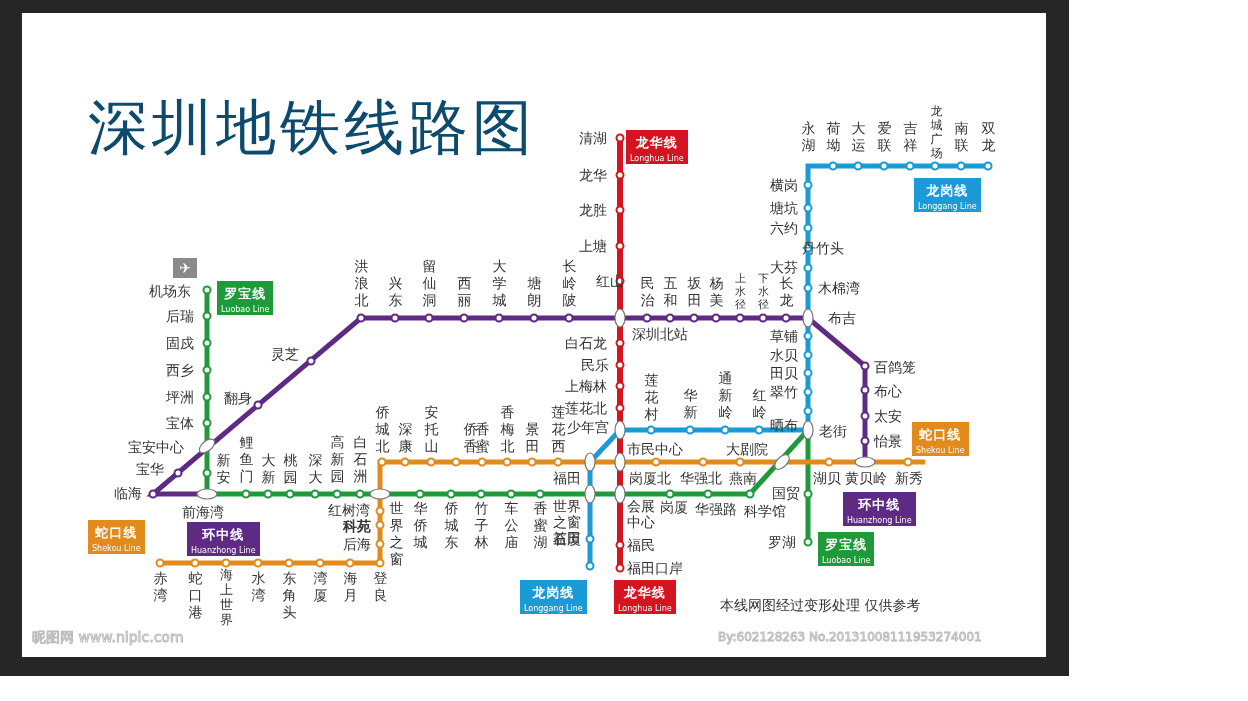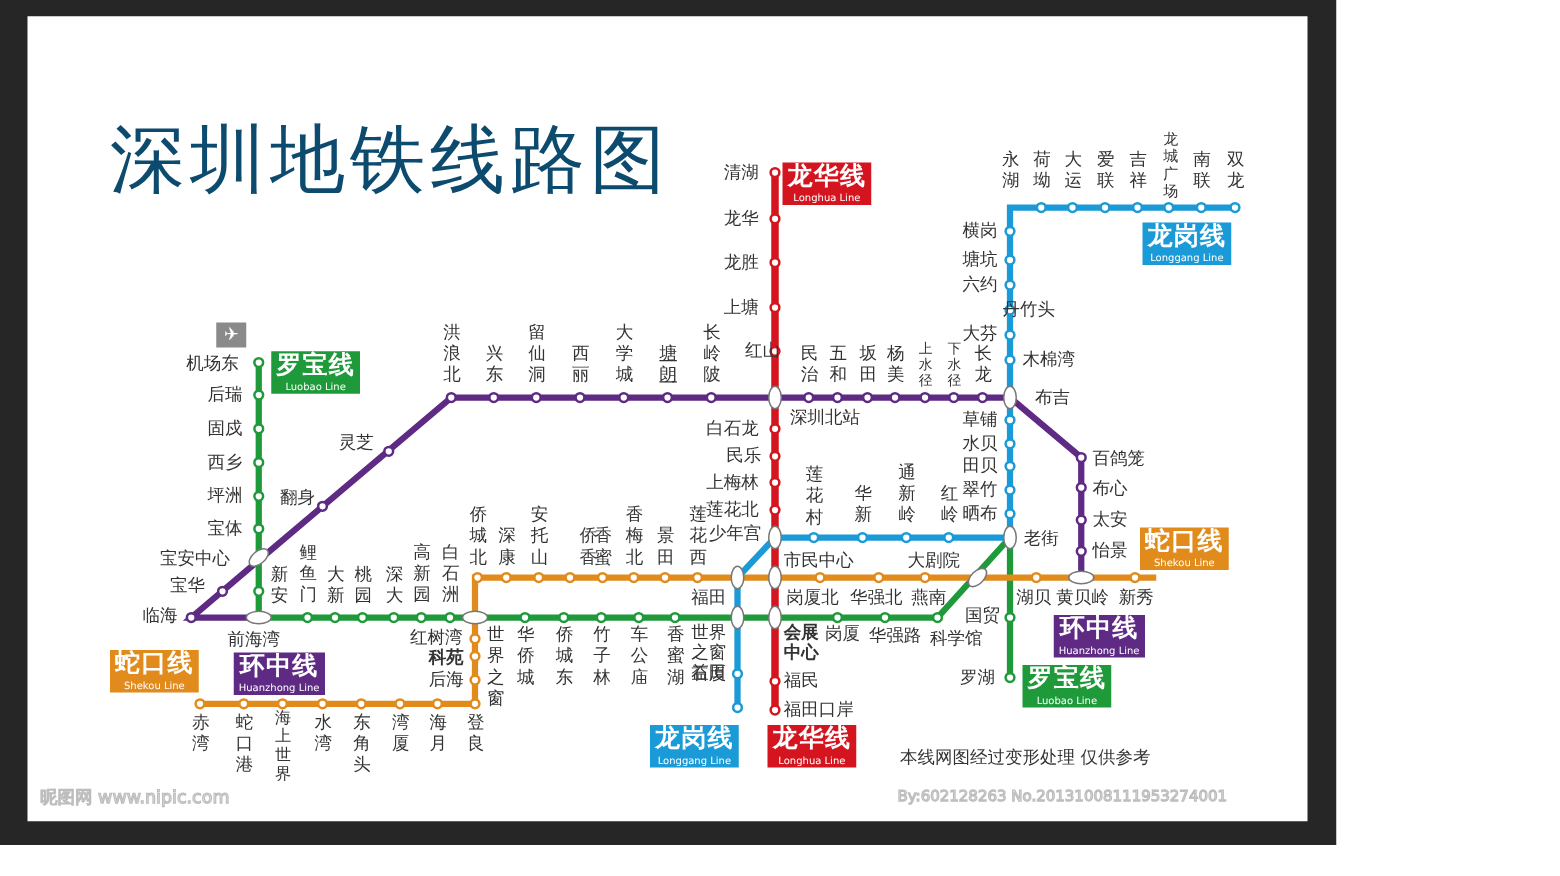--- a/index.html
+++ b/index.html
@@ -4,21 +4,21 @@
 <style>
   html,body{margin:0;padding:0;background:#ffffff;}
   body{width:1248px;height:701px;position:relative;overflow:hidden;font-family:"DejaVu Sans",sans-serif;}
   .frame{position:absolute;left:0;top:0;width:1069px;height:676px;background:#262626;}
   .sheet{position:absolute;left:22px;top:13px;width:1024px;height:644px;background:#ffffff;}
   svg{position:absolute;left:0;top:0;}
   .title{position:absolute;left:88px;top:88px;font-family:"DejaVu Serif",serif;font-size:60px;color:#0c4a6e;letter-spacing:4px;}
   .lbl{position:absolute;font-size:14px;color:#333;line-height:17px;white-space:nowrap;}
   .v{width:15px;text-align:center;white-space:normal;word-break:break-all;line-height:17px;}
   .badge{position:absolute;color:#fff;text-align:center;padding:2px 4px 1px 4px;}
-  .badge .zh{font-size:20px;line-height:22px;font-weight:bold;letter-spacing:1px;font-family:Liberation Mono, monospace;}
+  .badge .zh{font-size:13px;line-height:22px;font-weight:bold;letter-spacing:1px;}
   .badge .en{font-size:8px;line-height:9px;}
   .note{position:absolute;left:720px;top:597px;font-size:14px;color:#333;}
   .wm{position:absolute;font-size:14px;color:#fff;-webkit-text-stroke:1px #bdbdbd;font-weight:normal;}
   .plane{position:absolute;left:173px;top:258px;width:24px;height:20px;background:#8a8a8a;color:#fff;font-size:14px;text-align:center;line-height:20px;}
 </style>
 </head>
 <body>
 
 <div class="frame"></div>
 <div class="sheet"></div>
@@ -229,41 +229,41 @@
 <div class="lbl v" style="left:308px;top:452px;">深大</div>
 <div class="lbl v" style="left:330px;top:434px;">高新园</div>
 <div class="lbl v" style="left:353px;top:434px;">白石洲</div>
 <div class="lbl v" style="left:389px;top:500px;">世界之窗</div>
 <div class="lbl v" style="left:413px;top:500px;">华侨城</div>
 <div class="lbl v" style="left:444px;top:500px;">侨城东</div>
 <div class="lbl v" style="left:474px;top:500px;">竹子林</div>
 <div class="lbl v" style="left:504px;top:500px;">车公庙</div>
 <div class="lbl v" style="left:533px;top:500px;">香蜜湖</div>
 <div class="lbl" style="left:553px;top:498px;width:30px;white-space:normal;line-height:16px;">世界之窗</div>
-<div class="lbl" style="left:627px;top:498px;width:30px;white-space:normal;line-height:16px;font-weight:bold;">会展中心</div>
+<div class="lbl" style="left:627px;top:498px;width:30px;white-space:normal;line-height:16px;">会展中心</div>
 <div class="lbl" style="left:660px;top:499px;">岗厦</div>
 <div class="lbl" style="left:695px;top:501px;">华强路</div>
 <div class="lbl" style="left:744px;top:503px;">科学馆</div>
 <div class="lbl" style="left:726px;top:441px;">大剧院</div>
 <div class="lbl" style="left:819px;top:423px;">老街</div>
 <div class="lbl" style="left:772px;top:485px;">国贸</div>
 <div class="lbl" style="left:768px;top:534px;">罗湖</div>
 
 <div class="lbl" style="left:114px;top:485px;">临海</div>
 <div class="lbl" style="left:136px;top:461px;">宝华</div>
 <div class="lbl" style="left:224px;top:390px;">翻身</div>
 <div class="lbl" style="left:271px;top:346px;">灵芝</div>
 <div class="lbl" style="left:182px;top:504px;">前海湾</div>
 
 <div class="lbl v" style="left:354px;top:258px;">洪浪北</div>
 <div class="lbl v" style="left:388px;top:275px;">兴东</div>
 <div class="lbl v" style="left:422px;top:258px;">留仙洞</div>
 <div class="lbl v" style="left:457px;top:275px;">西丽</div>
 <div class="lbl v" style="left:492px;top:258px;">大学城</div>
-<div class="lbl v" style="left:527px;top:275px;text-decoration:underline;">塘朗</div>
+<div class="lbl v" style="left:527px;top:275px;">塘朗</div>
 <div class="lbl v" style="left:562px;top:258px;">长岭陂</div>
 <div class="lbl" style="left:632px;top:326px;font-family:Liberation Serif, serif;">深圳北站</div>
 <div class="lbl v" style="left:640px;top:275px;">民治</div>
 <div class="lbl v" style="left:663px;top:275px;">五和</div>
 <div class="lbl v" style="left:687px;top:275px;">坂田</div>
 <div class="lbl v" style="left:709px;top:275px;">杨美</div>
 <div class="lbl v" style="left:733px;top:272px;font-size:11px;line-height:13px;">上水径</div>
 <div class="lbl v" style="left:756px;top:272px;font-size:11px;line-height:13px;">下水径</div>
 <div class="lbl v" style="left:779px;top:275px;">长龙</div>
 <div class="lbl" style="left:828px;top:310px;">布吉</div>
@@ -327,21 +327,21 @@
 <div class="lbl" style="left:770px;top:177px;">横岗</div>
 <div class="lbl" style="left:770px;top:200px;">塘坑</div>
 <div class="lbl" style="left:770px;top:220px;">六约</div>
 <div class="lbl" style="left:754px;top:240px;margin-left:48px;">丹竹头</div>
 <div class="lbl" style="left:770px;top:259px;">大芬</div>
 <div class="lbl" style="left:818px;top:280px;">木棉湾</div>
 <div class="lbl" style="left:770px;top:328px;">草铺</div>
 <div class="lbl" style="left:770px;top:347px;">水贝</div>
 <div class="lbl" style="left:770px;top:365px;">田贝</div>
 <div class="lbl" style="left:770px;top:384px;">翠竹</div>
-<div class="lbl" style="left:770px;top:403px;">晒布</div>
+<div class="lbl" style="left:770px;top:417px;">晒布</div>
 
 <div class="lbl v" style="left:644px;top:372px;">莲花村</div>
 <div class="lbl v" style="left:683px;top:387px;">华新</div>
 <div class="lbl v" style="left:718px;top:370px;">通新岭</div>
 <div class="lbl v" style="left:752px;top:387px;">红岭</div>
 <div class="lbl" style="left:553px;top:531px;">石厦</div>
 <div class="lbl" style="left:553px;top:530px;">益田</div>
 
 <div class="note">本线网图经过变形处理  仅供参考</div>
 <div class="wm" style="left:32px;top:629px;">昵图网 www.nipic.com</div>

